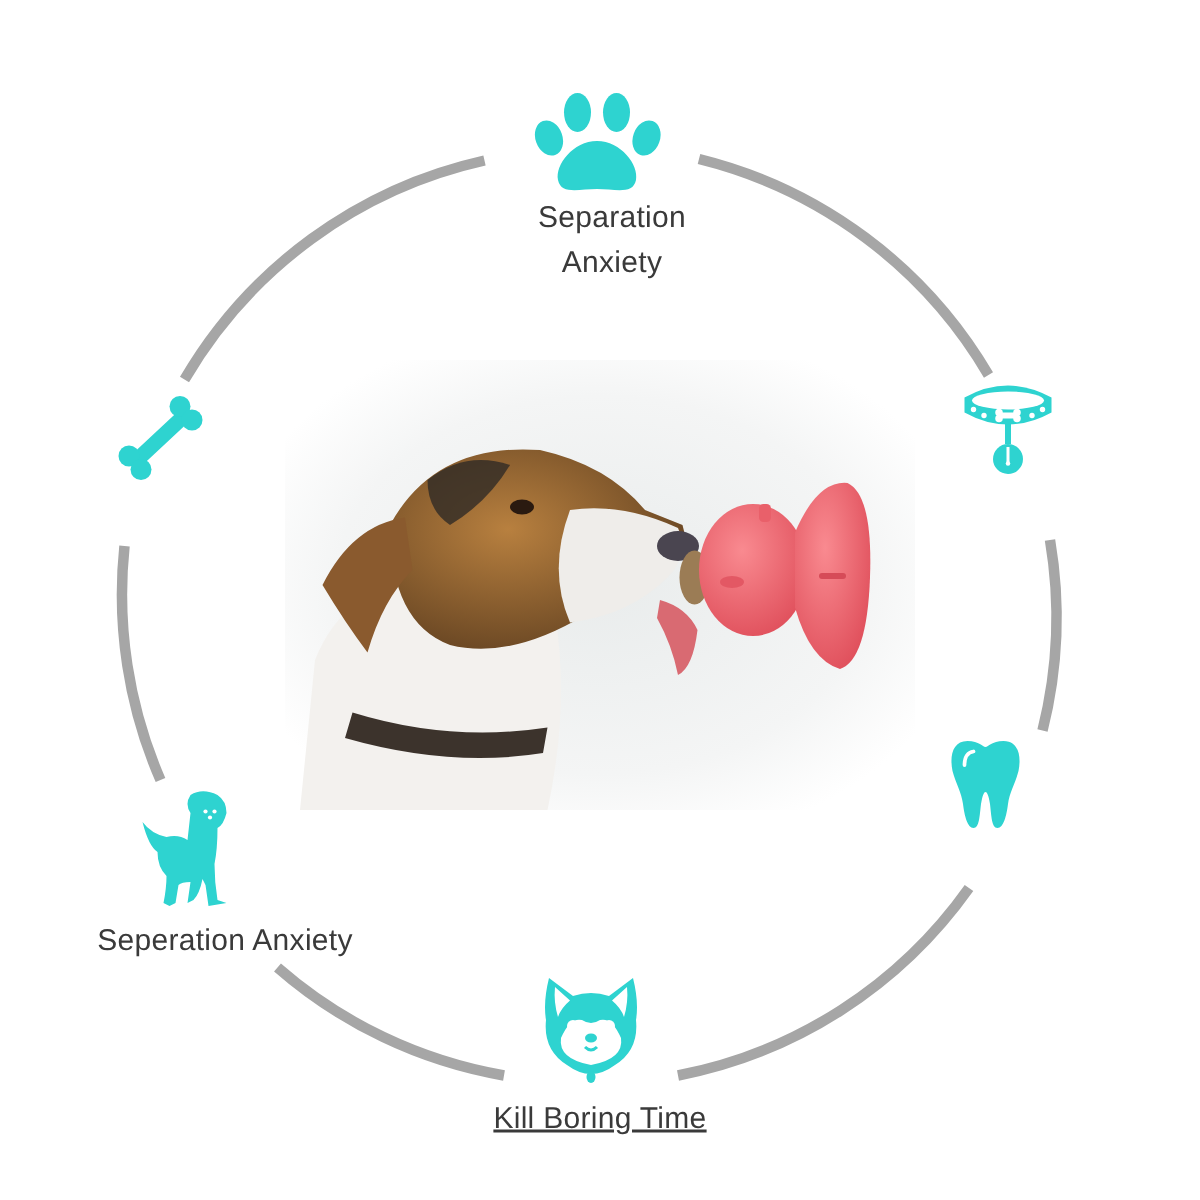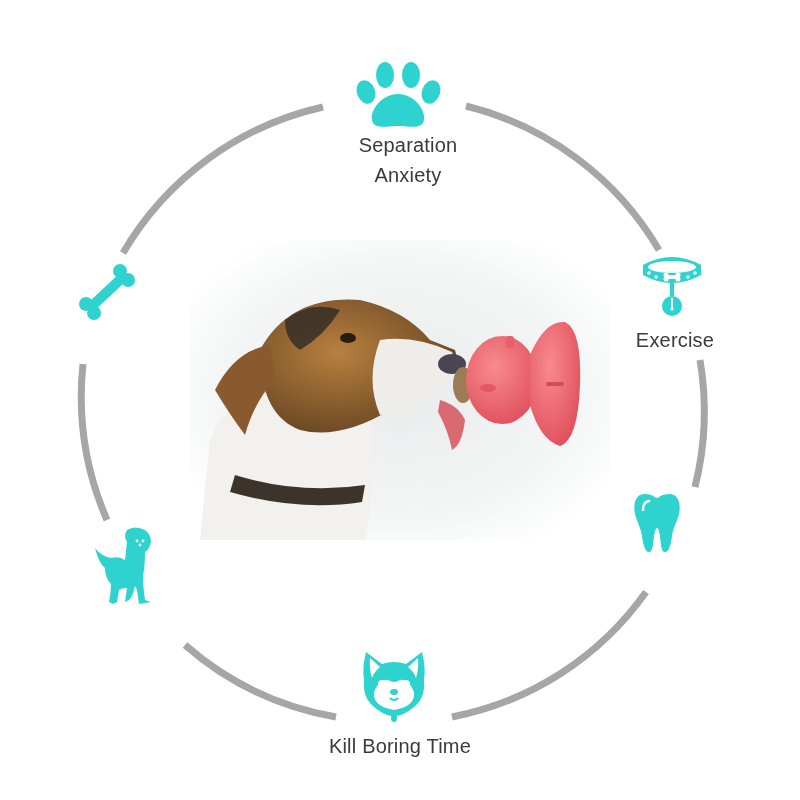--- a/index.html
+++ b/index.html
@@ -98,46 +98,46 @@
       <circle cx="25" cy="24" r="2.5"></circle>
         <circle cx="25" cy="28" r="2.5"></circle>
       <circle cx="37" cy="24" r="2.5"></circle>
         <circle cx="37" cy="28" r="2.5"></circle>
     </g>
     <rect x="29" y="31" width="4" height="14" fill="#2ed3d0"></rect>
     <circle cx="31" cy="55" r="10" fill="#2ed3d0"></circle>
     <rect x="30" y="47" width="2" height="10" fill="#ffffff"></rect>
     <circle cx="31" cy="58" r="1.5" fill="#ffffff"></circle>
   </svg>
-  <div class="label" style="left:610px; top:325px; width:130px;">Exercise</div>
 
   <svg class="icon" style="left:633px; top:492px;" width="48" height="62" viewBox="0 0 48 62">
     <path fill="#2ed3d0" d="M12 2 C20 2 22 6 24 6 C26 6 28 2 36 2 C46 2 48 12 46 22 C44 30 40 36 39 44 C38 52 36 60 32 60 C28 60 28 52 27 44 C26 38 25 36 24 36 C23 36 22 38 21 44 C20 52 20 60 16 60 C12 60 10 52 9 44 C8 36 4 30 2 22 C0 12 2 2 12 2 Z"></path>
     <path d="M10 18 Q10 10 16 9" stroke="#ffffff" stroke-width="2.5" fill="none" stroke-linecap="round"></path>
   </svg>
 
   <svg class="icon" style="left:360px; top:648px;" width="68" height="76" viewBox="0 0 68 76">
     <path fill="#2ed3d0" d="M6 4 L22 16 Q34 12 46 16 L62 4 Q66 20 64 32 Q66 52 50 62 Q42 68 34 68 Q26 68 18 62 Q2 52 4 32 Q2 20 6 4 Z"></path>
     <path fill="#ffffff" d="M10 10 L20 19 Q14 24 12 30 Q9 20 10 10 Z"></path>
     <path fill="#ffffff" d="M58 10 L48 19 Q54 24 56 30 Q59 20 58 10 Z"></path>
     <path fill="#ffffff" d="M14 44 Q20 30 28 32 Q34 36 40 32 Q48 30 54 44 Q56 58 34 62 Q12 58 14 44 Z"></path>
     <circle cx="22" cy="36" r="4" fill="#ffffff"></circle>
     <circle cx="46" cy="36" r="4" fill="#ffffff"></circle>
     <ellipse cx="34" cy="44" rx="4" ry="3" fill="#2ed3d0"></ellipse>
     <path d="M30 50 Q34 54 38 50" stroke="#2ed3d0" stroke-width="2" fill="none"></path>
     <ellipse cx="34" cy="70" rx="3" ry="4" fill="#2ed3d0"></ellipse>
   </svg>
-  <div class="label" style="left:310px; top:731px; width:180px;">Kill Boring Time</div>
+  <div class="label" style="left:310px; top:731px; width:180px;text-decoration:underline;">Kill Boring Time</div>
 
   <svg class="icon" style="left:93px; top:526px;" width="66" height="80" viewBox="0 0 66 80">
     <path fill="#2ed3d0" d="M2 22 Q8 30 18 32 Q26 30 32 34 L34 16 Q30 10 34 4 Q42 -1 52 4 Q58 8 58 16 Q56 24 52 26 Q52 40 50 50 Q50 62 52 74 L58 76 L46 78 L44 64 L42 60 Q40 70 36 74 L32 76 L34 62 Q28 62 26 64 L24 76 L20 78 L16 76 Q18 66 18 58 Q12 52 12 42 Q6 38 2 22 Z"></path>
     <circle cx="44" cy="15" r="1.4" fill="#ffffff"></circle>
     <circle cx="50" cy="15" r="1.4" fill="#ffffff"></circle>
     <circle cx="47" cy="19" r="1.4" fill="#ffffff"></circle>
   </svg>
+  <div class="label" style="left:45px; top:612px; width:210px;">Seperation Anxiety</div>
 
   <svg class="icon" style="left:78px; top:264px;" width="58" height="56" viewBox="0 0 58 56">
     <g fill="#2ed3d0">
       <line x1="14" y1="42" x2="44" y2="14" stroke="#2ed3d0" stroke-width="10" stroke-linecap="round"></line>
       <circle cx="8" cy="40" r="7"></circle>
       <circle cx="16" cy="49" r="7"></circle>
       <circle cx="42" cy="7" r="7"></circle>
       <circle cx="50" cy="16" r="7"></circle>
     </g>
   </svg>

